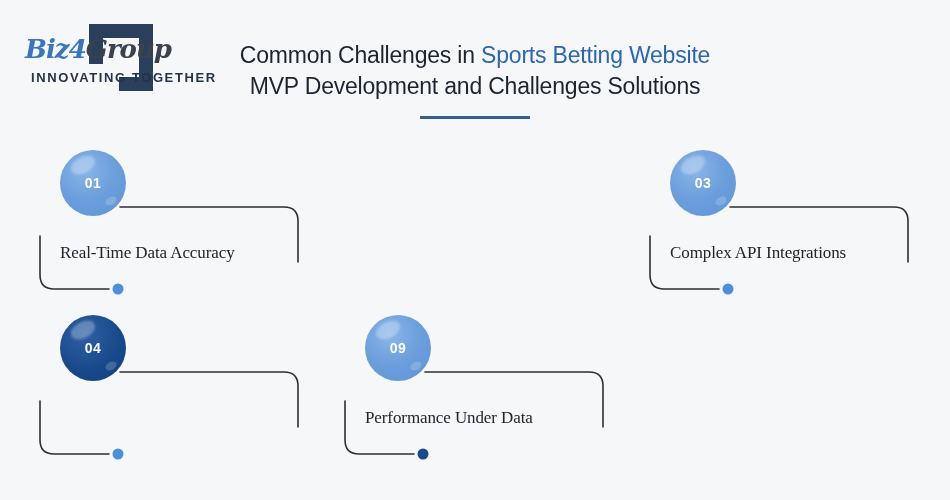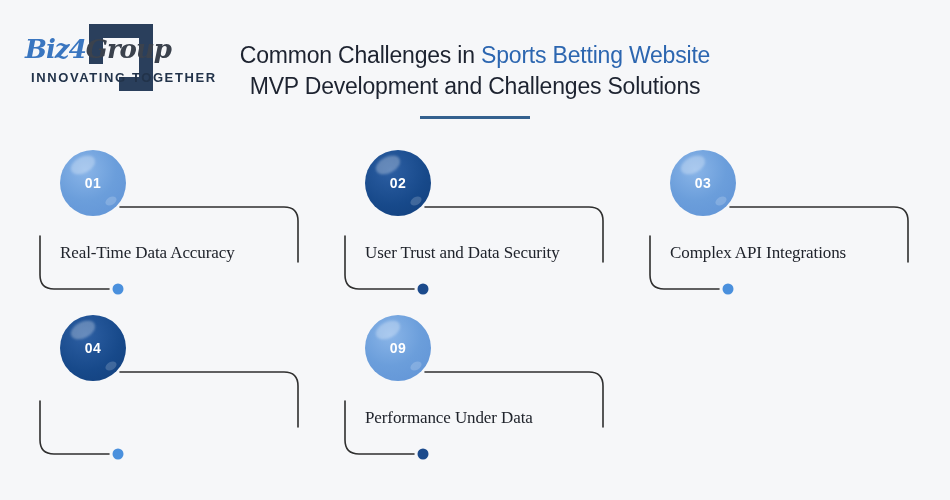--- a/index.html
+++ b/index.html
@@ -97,31 +97,20 @@
       <path d="M90 62 H254 Q268 62 268 76 V117"></path>
       <path d="M10 91 V130 Q10 144 24 144 H79"></path>
       <circle cx="88" cy="144" r="5.5" class="tone-light"></circle>
     </svg>
     <div class="badge tone-light">
         <span>01</span>
       </div>
     <div class="item-label">Real-Time Data Accuracy</div>
   </div>
 
-  <div class="item item-02">
-    <svg class="bracket" viewBox="0 0 305 165" aria-hidden="true">
-      <path d="M90 62 H254 Q268 62 268 76 V117"></path>
-      <path d="M10 91 V130 Q10 144 24 144 H79"></path>
-      <circle cx="88" cy="144" r="5.5" class="tone-dark"></circle>
-    </svg>
-    <div class="badge tone-dark">
-        <span>02</span>
-      </div>
-    <div class="item-label">User Trust and Data Security</div>
-  </div>
 
   <div class="item item-03">
     <svg class="bracket" viewBox="0 0 305 165" aria-hidden="true">
       <path d="M90 62 H254 Q268 62 268 76 V117"></path>
       <path d="M10 91 V130 Q10 144 24 144 H79"></path>
       <circle cx="88" cy="144" r="5.5" class="tone-light"></circle>
     </svg>
     <div class="badge tone-light">
         <span>03</span>
       </div>

